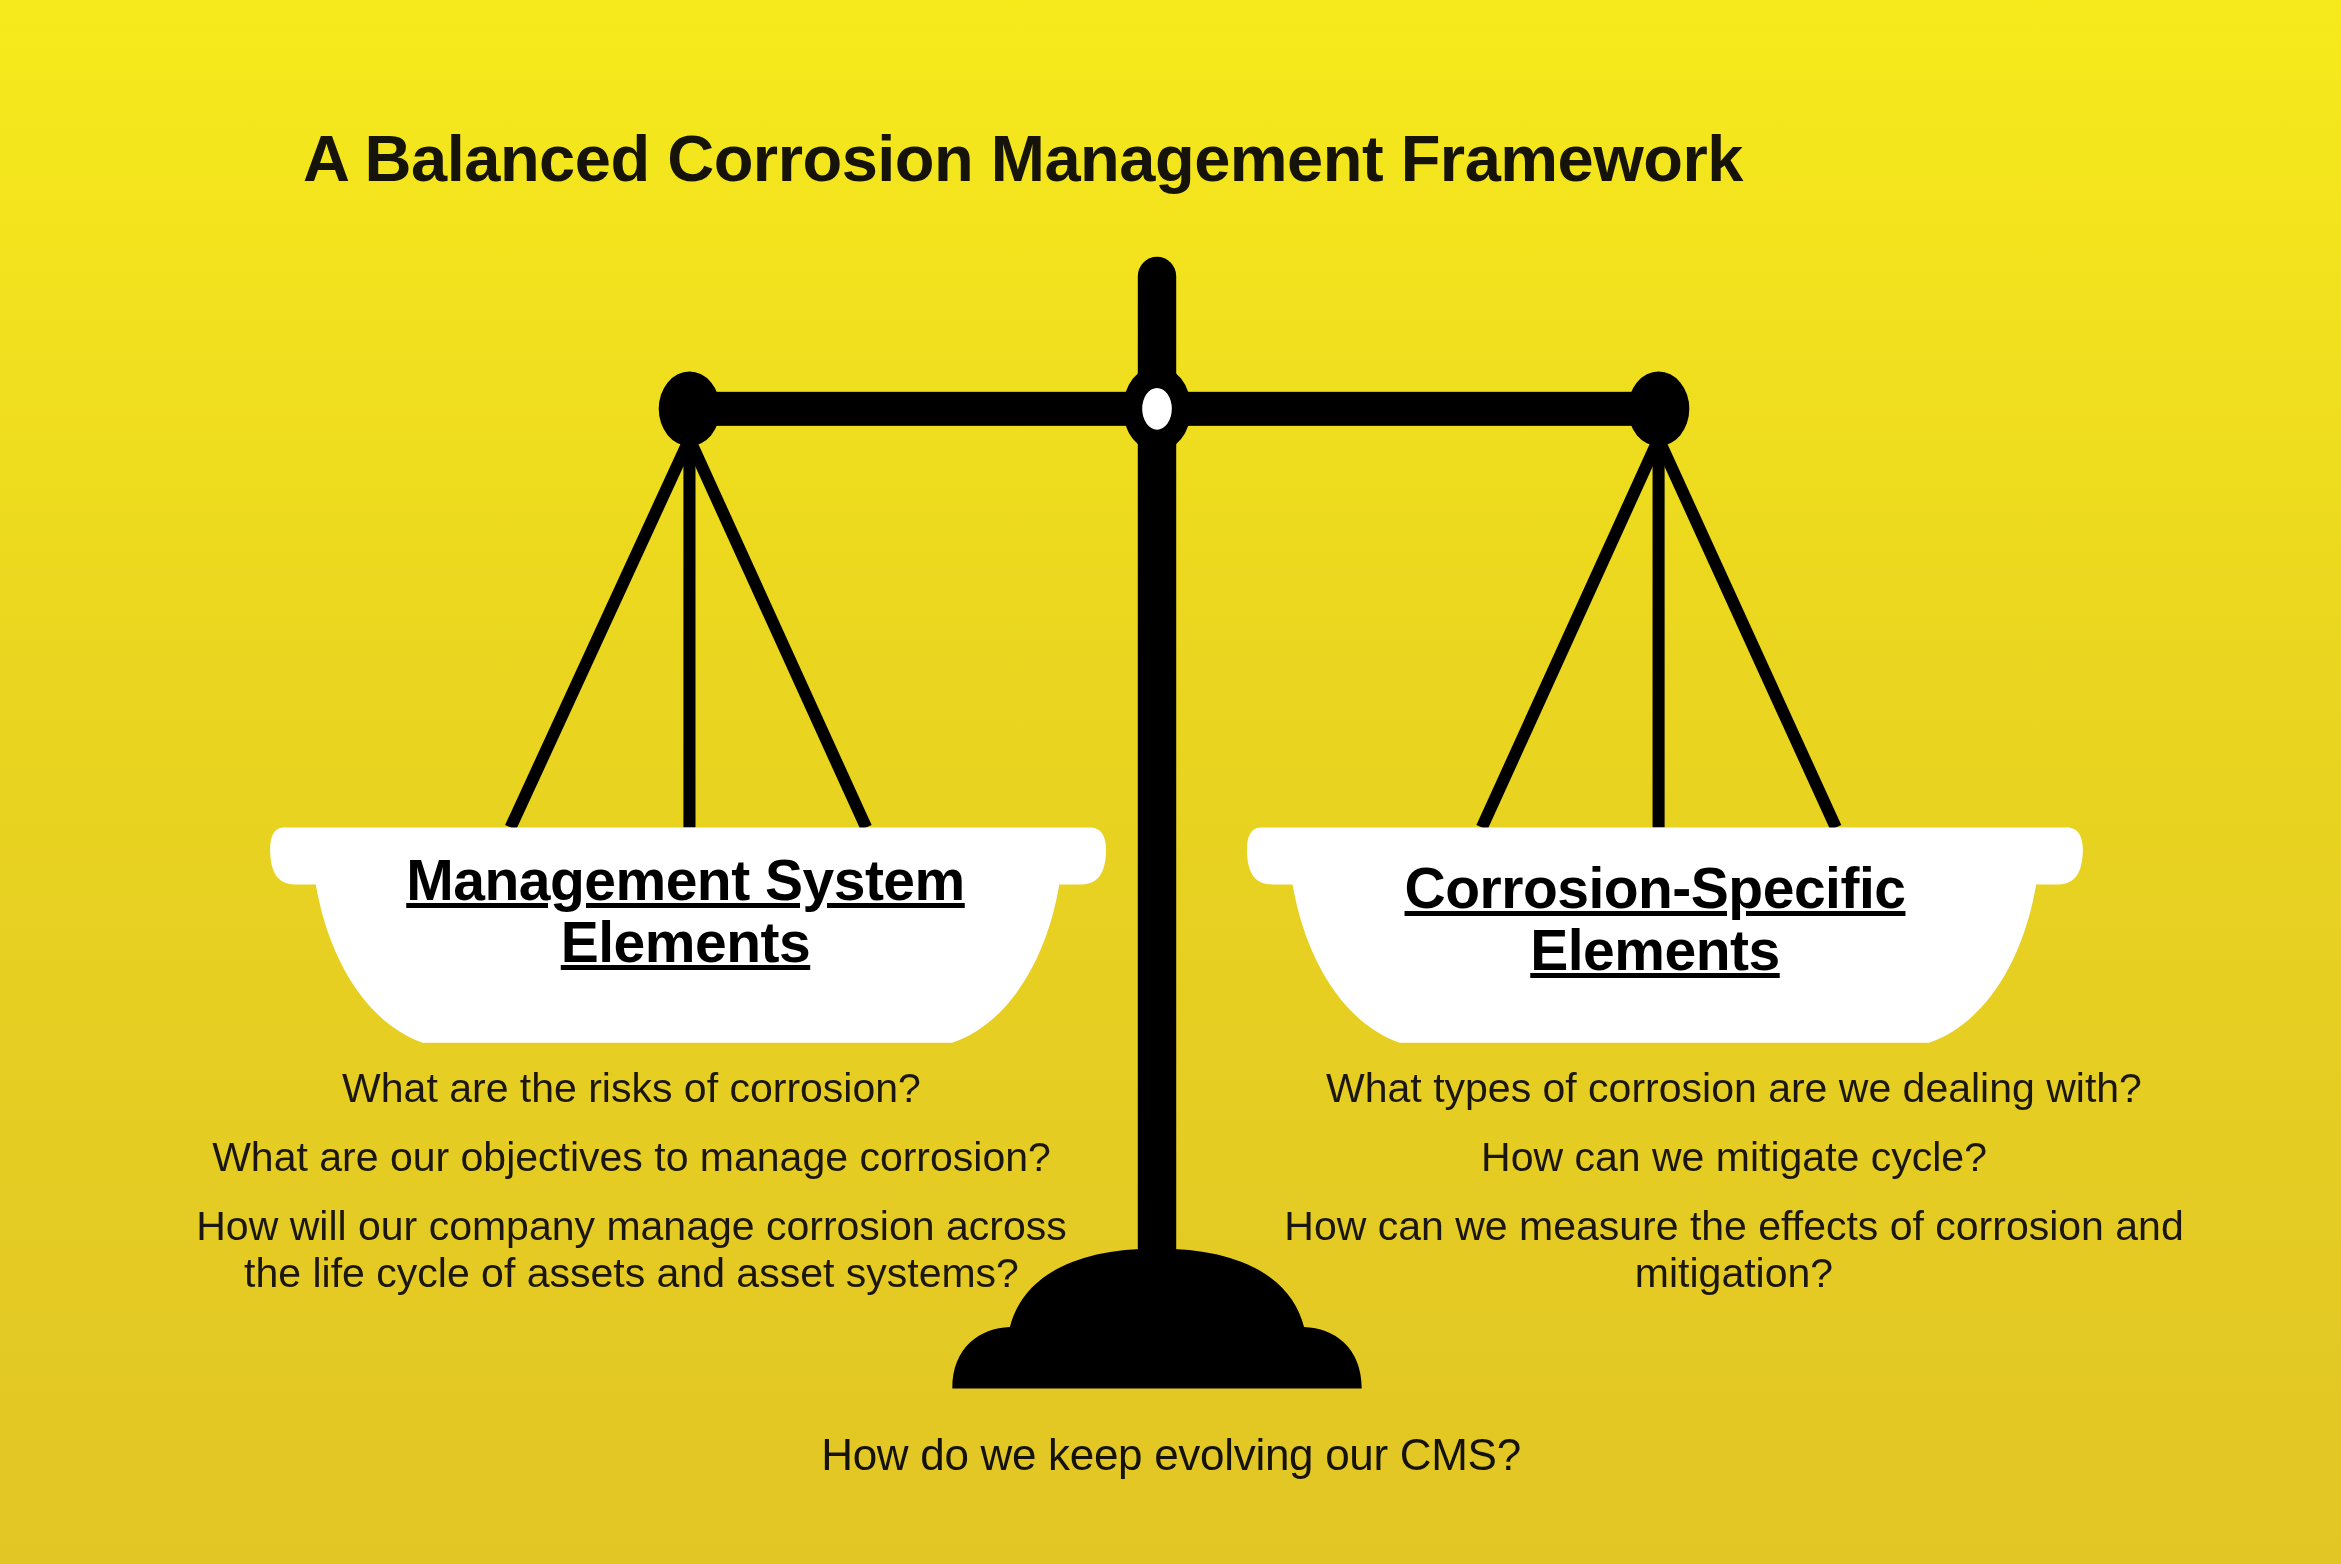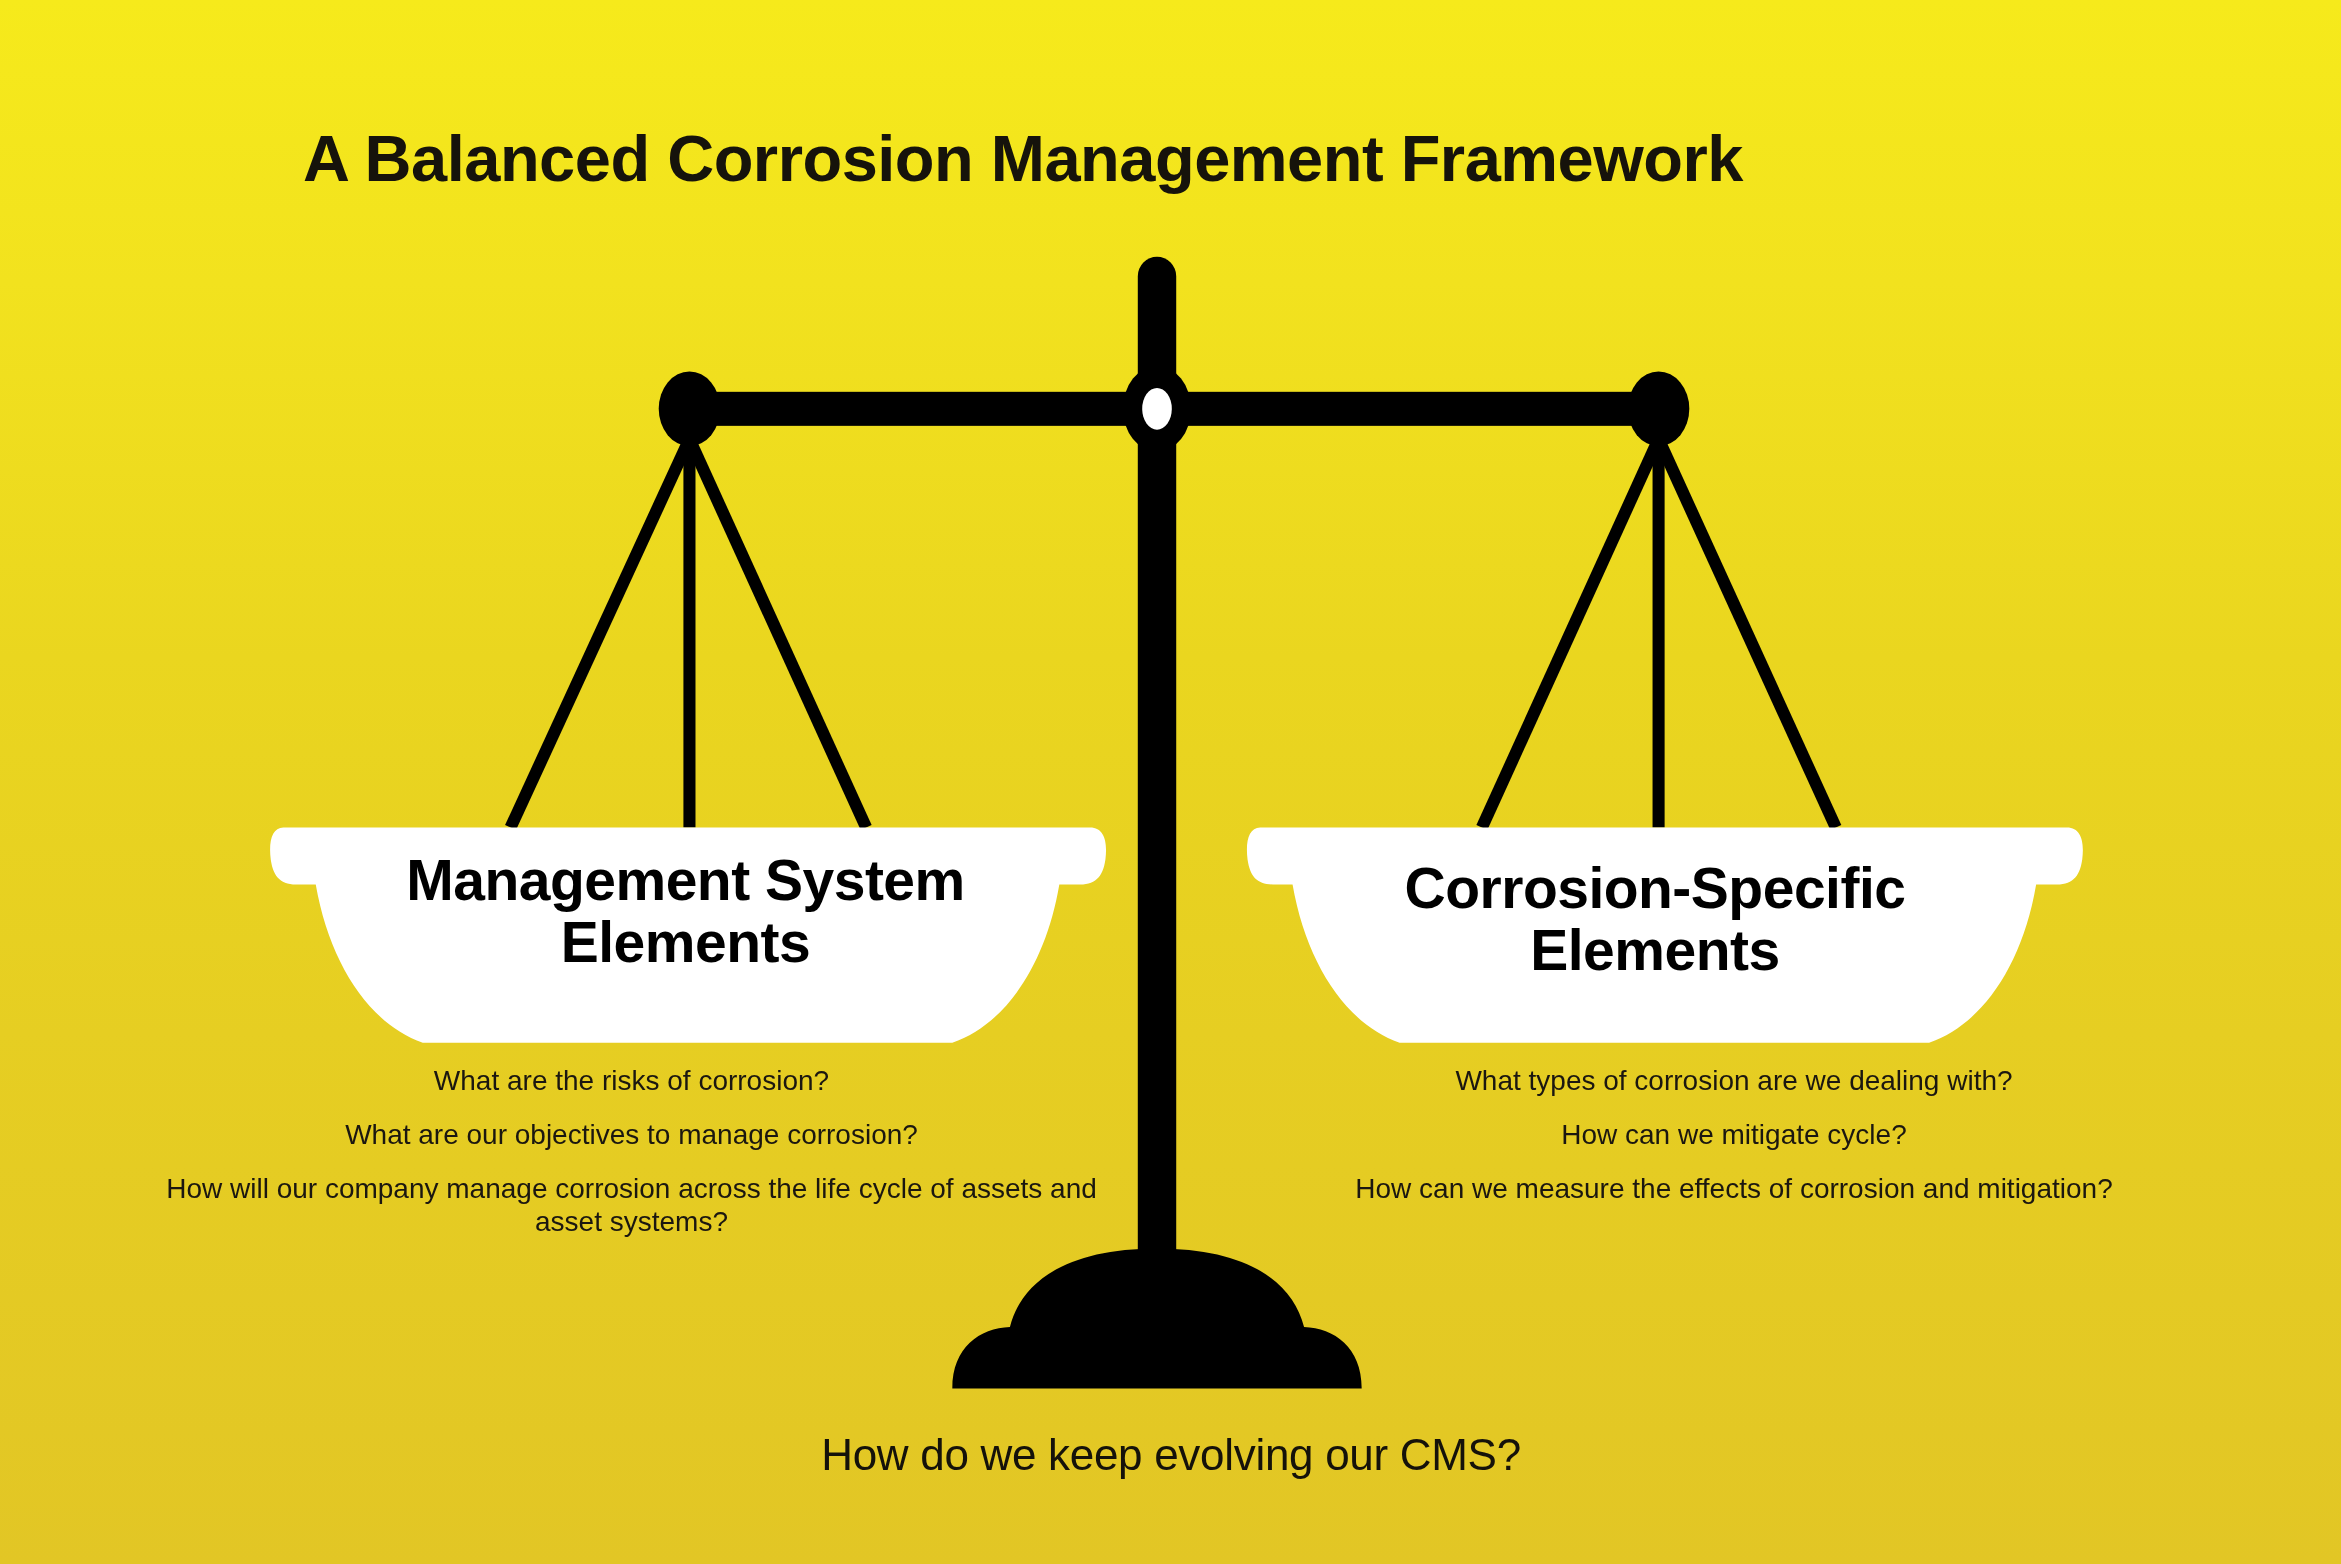--- a/index.html
+++ b/index.html
@@ -43,30 +43,31 @@
 
   
   .pan-label {
     position: absolute;
     text-align: center;
     font-size: 57px;
     font-weight: bold;
     color: #000;
     line-height: 1.08;
     letter-spacing: -0.5px;
+    text-decoration: underline;
   }
   #pan-label-left  { left: 307px;  top: 850px; width: 757px; }
   #pan-label-right { left: 1268px; top: 858px; width: 774px; }
 
   
   .questions {
     position: absolute;
     text-align: center;
     color: #1b1710;
-    font-size: 28px;
+    font-size: 41px;
     line-height: 1.15;
   }
   #questions-left  { left: 165px;  top: 1065px; width: 933px; }
   #questions-right { left: 1273px; top: 1065px; width: 922px; }
   .question { margin-bottom: 22px; }
   .question:last-child { margin-bottom: 0; }
 
   
   #bottom-caption {
     position: absolute;

